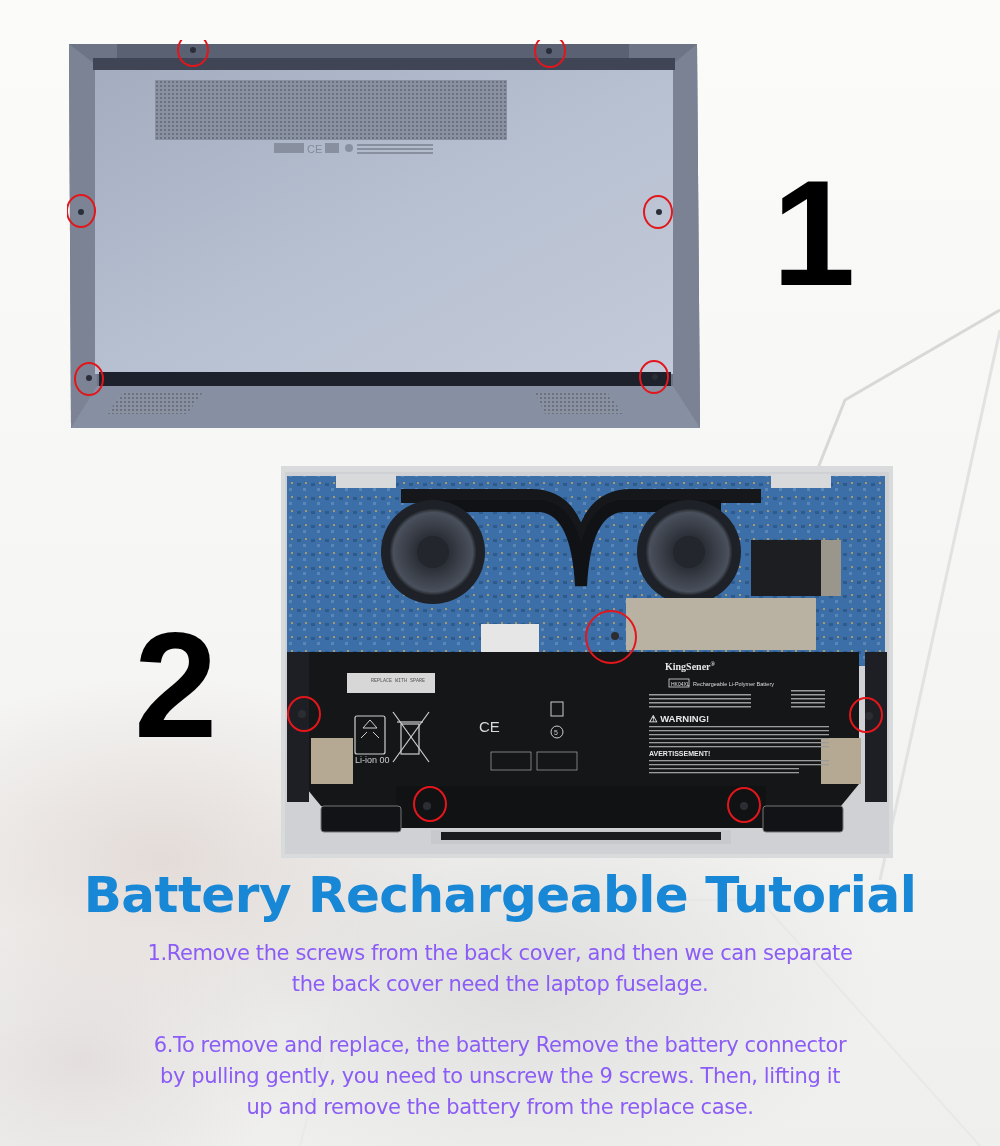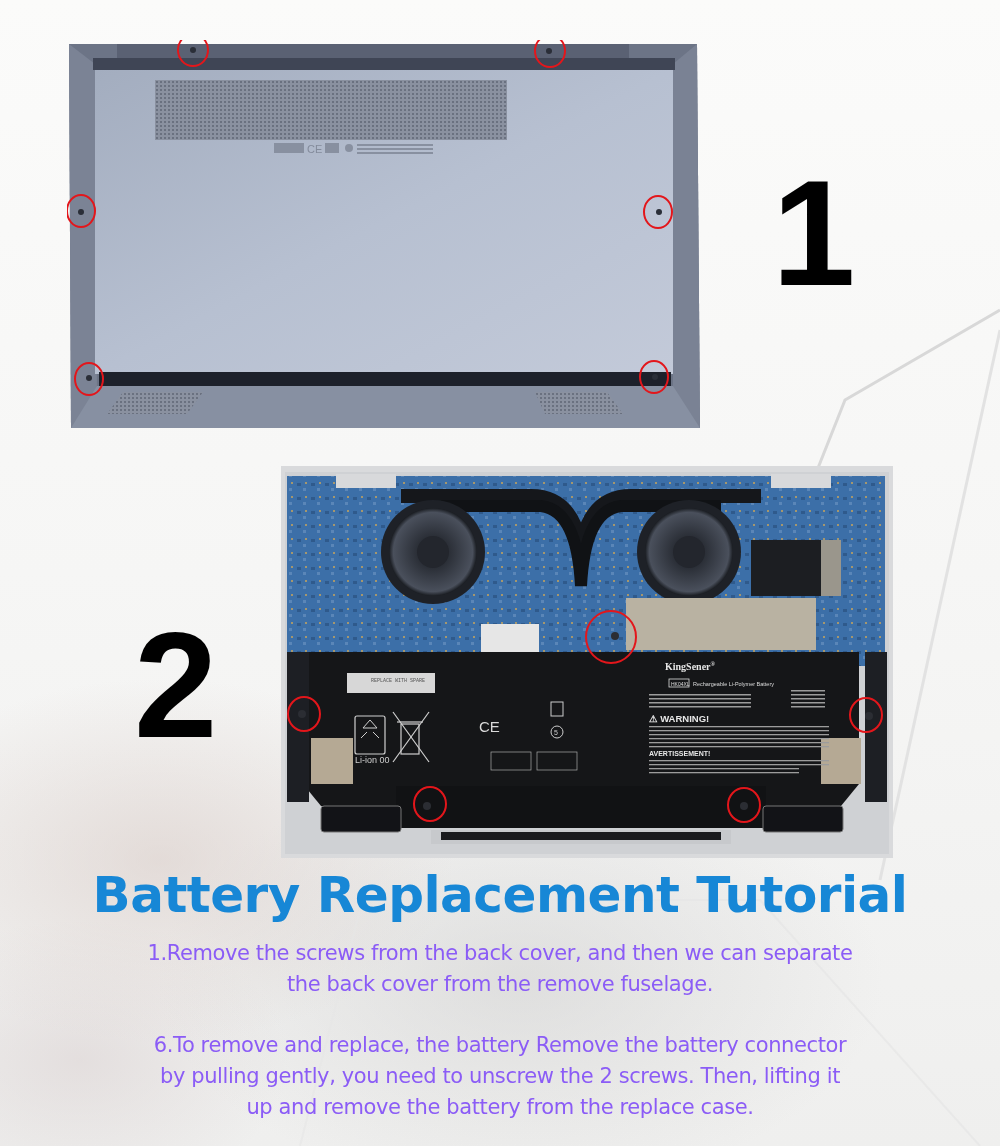--- a/index.html
+++ b/index.html
@@ -252,22 +252,22 @@
       <ellipse cx="330" cy="171" rx="25" ry="26"></ellipse>
       <ellipse cx="23" cy="248" rx="16" ry="17"></ellipse>
       <ellipse cx="585" cy="249" rx="16" ry="17"></ellipse>
       <ellipse cx="149" cy="338" rx="16" ry="17"></ellipse>
       <ellipse cx="463" cy="339" rx="16" ry="17"></ellipse>
     </g>
   </svg>
 </div>
 <div class="step-number n2">2</div>
 
-<div class="title">Battery Replacement Tutorial</div>
+<div class="title">Battery Rechargeable Tutorial</div>
 <div class="para p1">
   <span>1.Remove the screws from the back cover, and then we can separate</span>
-  <span>the back cover from the remove fuselage.</span>
+  <span>the back cover need the laptop fuselage.</span>
 </div>
 <div class="para p2">
   <span>6.To remove and replace, the battery Remove the battery connector</span>
-  <span>by pulling gently, you need to unscrew the 2 screws. Then, lifting it</span>
+  <span>by pulling gently, you need to unscrew the 9 screws. Then, lifting it</span>
   <span>up and remove the battery from the replace case.</span>
 </div>
 
 </body></html>

